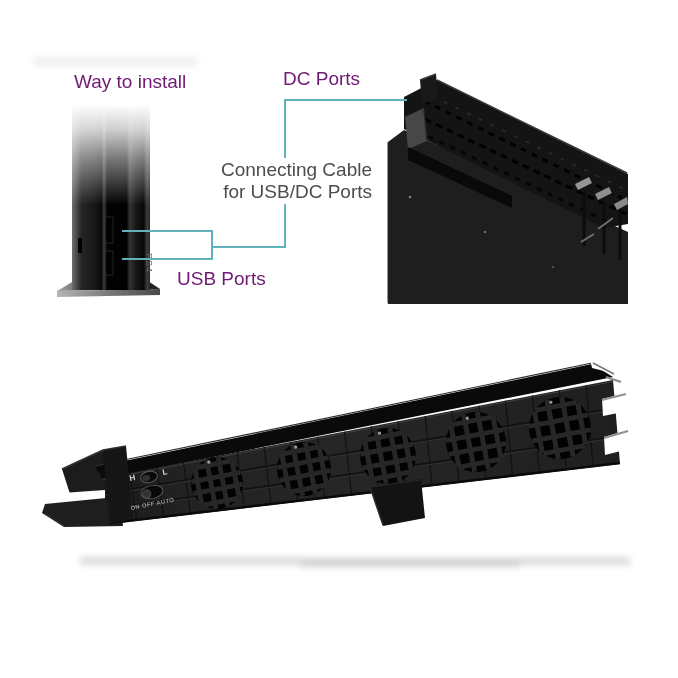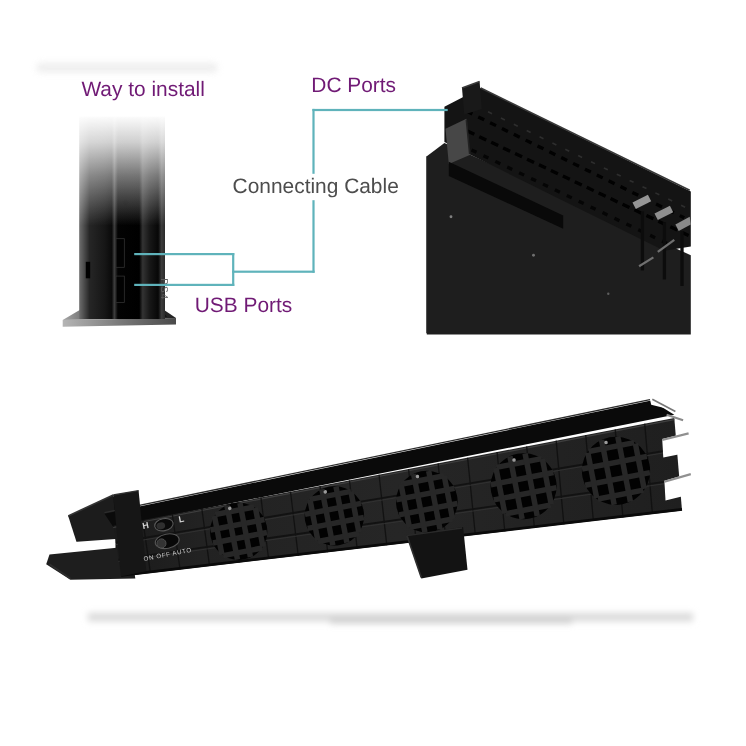--- a/index.html
+++ b/index.html
@@ -1,20 +1,20 @@
 <!DOCTYPE html>
 <html><head>
 <meta charset="utf-8">
 <style>
   html,body{margin:0;padding:0;background:#fff;}
   .stage{position:relative;width:678px;height:678px;background:#fff;overflow:hidden;
          font-family:"Liberation Sans","DejaVu Sans",sans-serif;}
   .label{position:absolute;color:#701a75;font-size:19px;line-height:22px;white-space:nowrap;z-index:30;}
   .callout{position:absolute;background:#5fb3bb;z-index:10;}
-  .cc-block{position:absolute;left:202px;top:158px;width:170px;text-align:center;
+  .cc-block{position:absolute;left:202px;top:158px;width:170px;text-align:right;
             background:#ffffff;z-index:20;color:#4d4d4d;font-size:19px;line-height:22px;padding:1px 0;}
   .smudge{position:absolute;left:33px;top:57px;width:165px;height:9px;background:#ececec;
           border-radius:5px;filter:blur(3px);opacity:.85;z-index:1;}
   svg{position:absolute;left:0;top:0;z-index:2;}
   .svg-label{font-family:"Liberation Sans","DejaVu Sans",sans-serif;}
 </style>
 </head>
 <body>
 
 <div class="stage">
@@ -275,16 +275,17 @@
   <div class="callout" style="left:284px;top:99px;width:2px;height:149px;"></div>
   <div class="callout" style="left:211px;top:246px;width:75px;height:2px;"></div>
   <div class="callout" style="left:211px;top:230px;width:2px;height:30px;"></div>
   <div class="callout" style="left:122px;top:230px;width:91px;height:2px;"></div>
   <div class="callout" style="left:122px;top:258px;width:91px;height:2px;"></div>
 
   <div class="label" style="left:74px;top:71px;">Way to install</div>
   <div class="label" style="left:283px;top:68px;">DC Ports</div>
   <div class="cc-block">
     <div>Connecting Cable</div>
+    <div>for USB/DC Ports</div>
   </div>
   <div class="label" style="left:177px;top:268px;">USB Ports</div>
 
 </div>
 
 </body></html>

